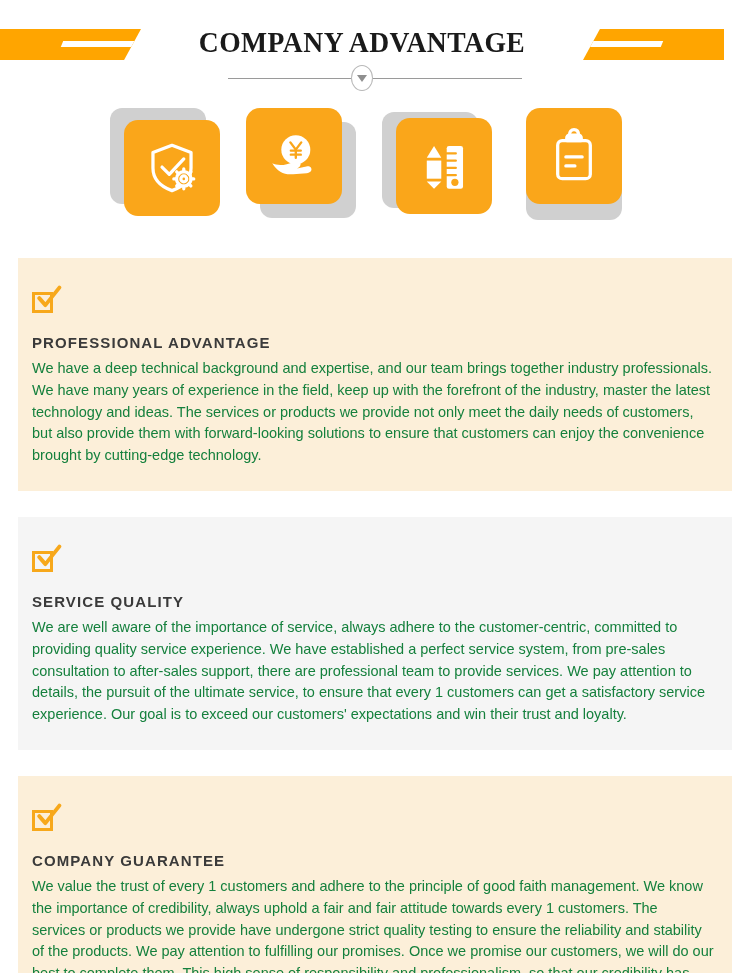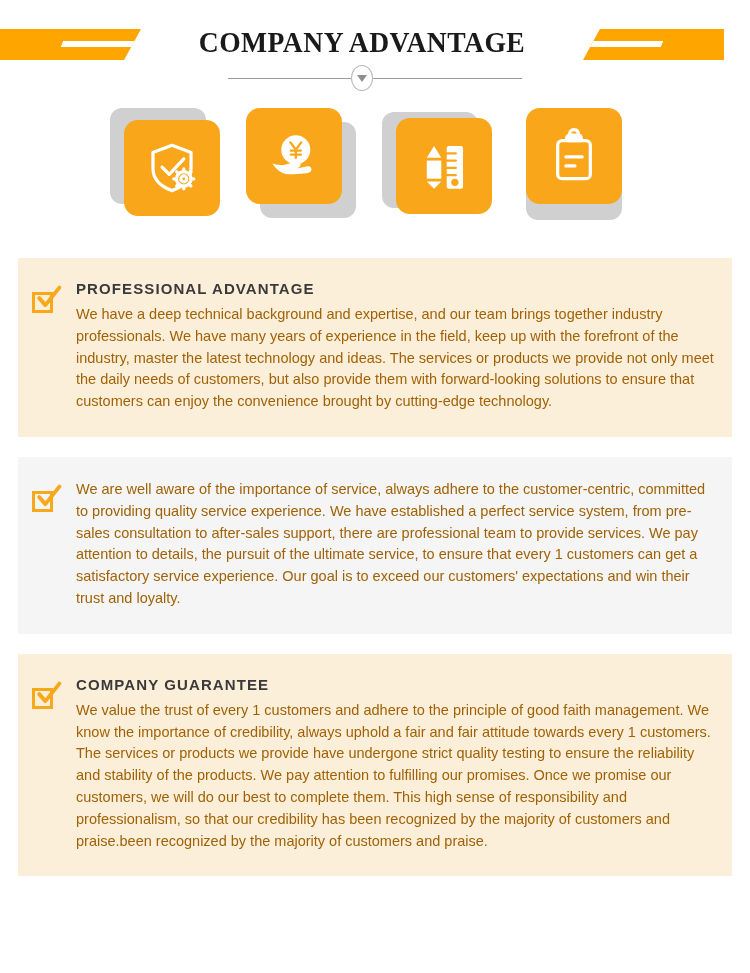--- a/index.html
+++ b/index.html
@@ -50,37 +50,37 @@
   .icon-tile svg{width:58px;height:58px;display:block;}
 
   
   .sh-tl{left:0;top:0;}          .tile-tl{left:14px;top:12px;}
   .sh-br{left:14px;top:14px;}    .tile-br{left:0;top:0;}
   .sh-both{left:0;top:4px;}      .tile-both{left:14px;top:10px;}
   .sh-b{left:8px;top:16px;}      .tile-b{left:8px;top:0px;}
 
   
   .cards{position:absolute;left:18px;top:258px;width:714px;}
-  .card{display:flex;padding:22px 18px 24px 14px;box-sizing:border-box;margin-bottom:20px;}
+  .card{display:flex;padding:22px 18px 24px 14px;box-sizing:border-box;margin-bottom:26px;flex-direction:column;}
   .card.cream{background:#FCEFD9;}
   .card.gray{background:#F5F5F5;}
 
   .check-wrap{width:44px;flex:0 0 44px;padding-top:10px;}
   .check{position:relative;width:25px;height:25px;}
   .check .box{position:absolute;left:0;top:2px;width:21px;height:21px;
     border:3px solid #F7A81B;box-sizing:border-box;}
   .check svg{position:absolute;left:2px;top:-5px;width:28px;height:28px;}
 
   .card-body{flex:1;}
   .card-title{
     font-size:15px;font-weight:bold;letter-spacing:1.1px;color:#3a3a3a;
     margin:0 0 7px 0;
   }
   .card-text{
-    font-size:14.5px;line-height:21.8px;color:#a16207;margin:0;text-align:left;
+    font-size:14.5px;line-height:21.8px;color:#15803d;margin:0;text-align:left;
   }
 </style>
 </head>
 <body>
 
 <div class="page">
 
   <div class="header">
     <div class="banner banner-left">
       <div class="slash"></div>
@@ -181,20 +181,21 @@
     <div class="card gray">
       <div class="check-wrap">
         <div class="check">
           <div class="box"></div>
           <svg viewBox="0 0 32 32" fill="none" stroke="#F7A81B" stroke-width="4.4" stroke-linecap="round" stroke-linejoin="round">
             <path d="M6 15 L13 23 L29 3"></path>
           </svg>
         </div>
       </div>
       <div class="card-body">
+        <p class="card-title">SERVICE QUALITY</p>
         <p class="card-text">We are well aware of the importance of service, always adhere to the customer-centric, committed to providing quality service experience. We have established a perfect service system, from pre-sales consultation to after-sales support, there are professional team to provide services. We pay attention to details, the pursuit of the ultimate service, to ensure that every 1 customers can get a satisfactory service experience. Our goal is to exceed our customers' expectations and win their trust and loyalty.</p>
       </div>
     </div>
 
     <div class="card cream">
       <div class="check-wrap">
         <div class="check">
           <div class="box"></div>
           <svg viewBox="0 0 32 32" fill="none" stroke="#F7A81B" stroke-width="4.4" stroke-linecap="round" stroke-linejoin="round">
             <path d="M6 15 L13 23 L29 3"></path>

